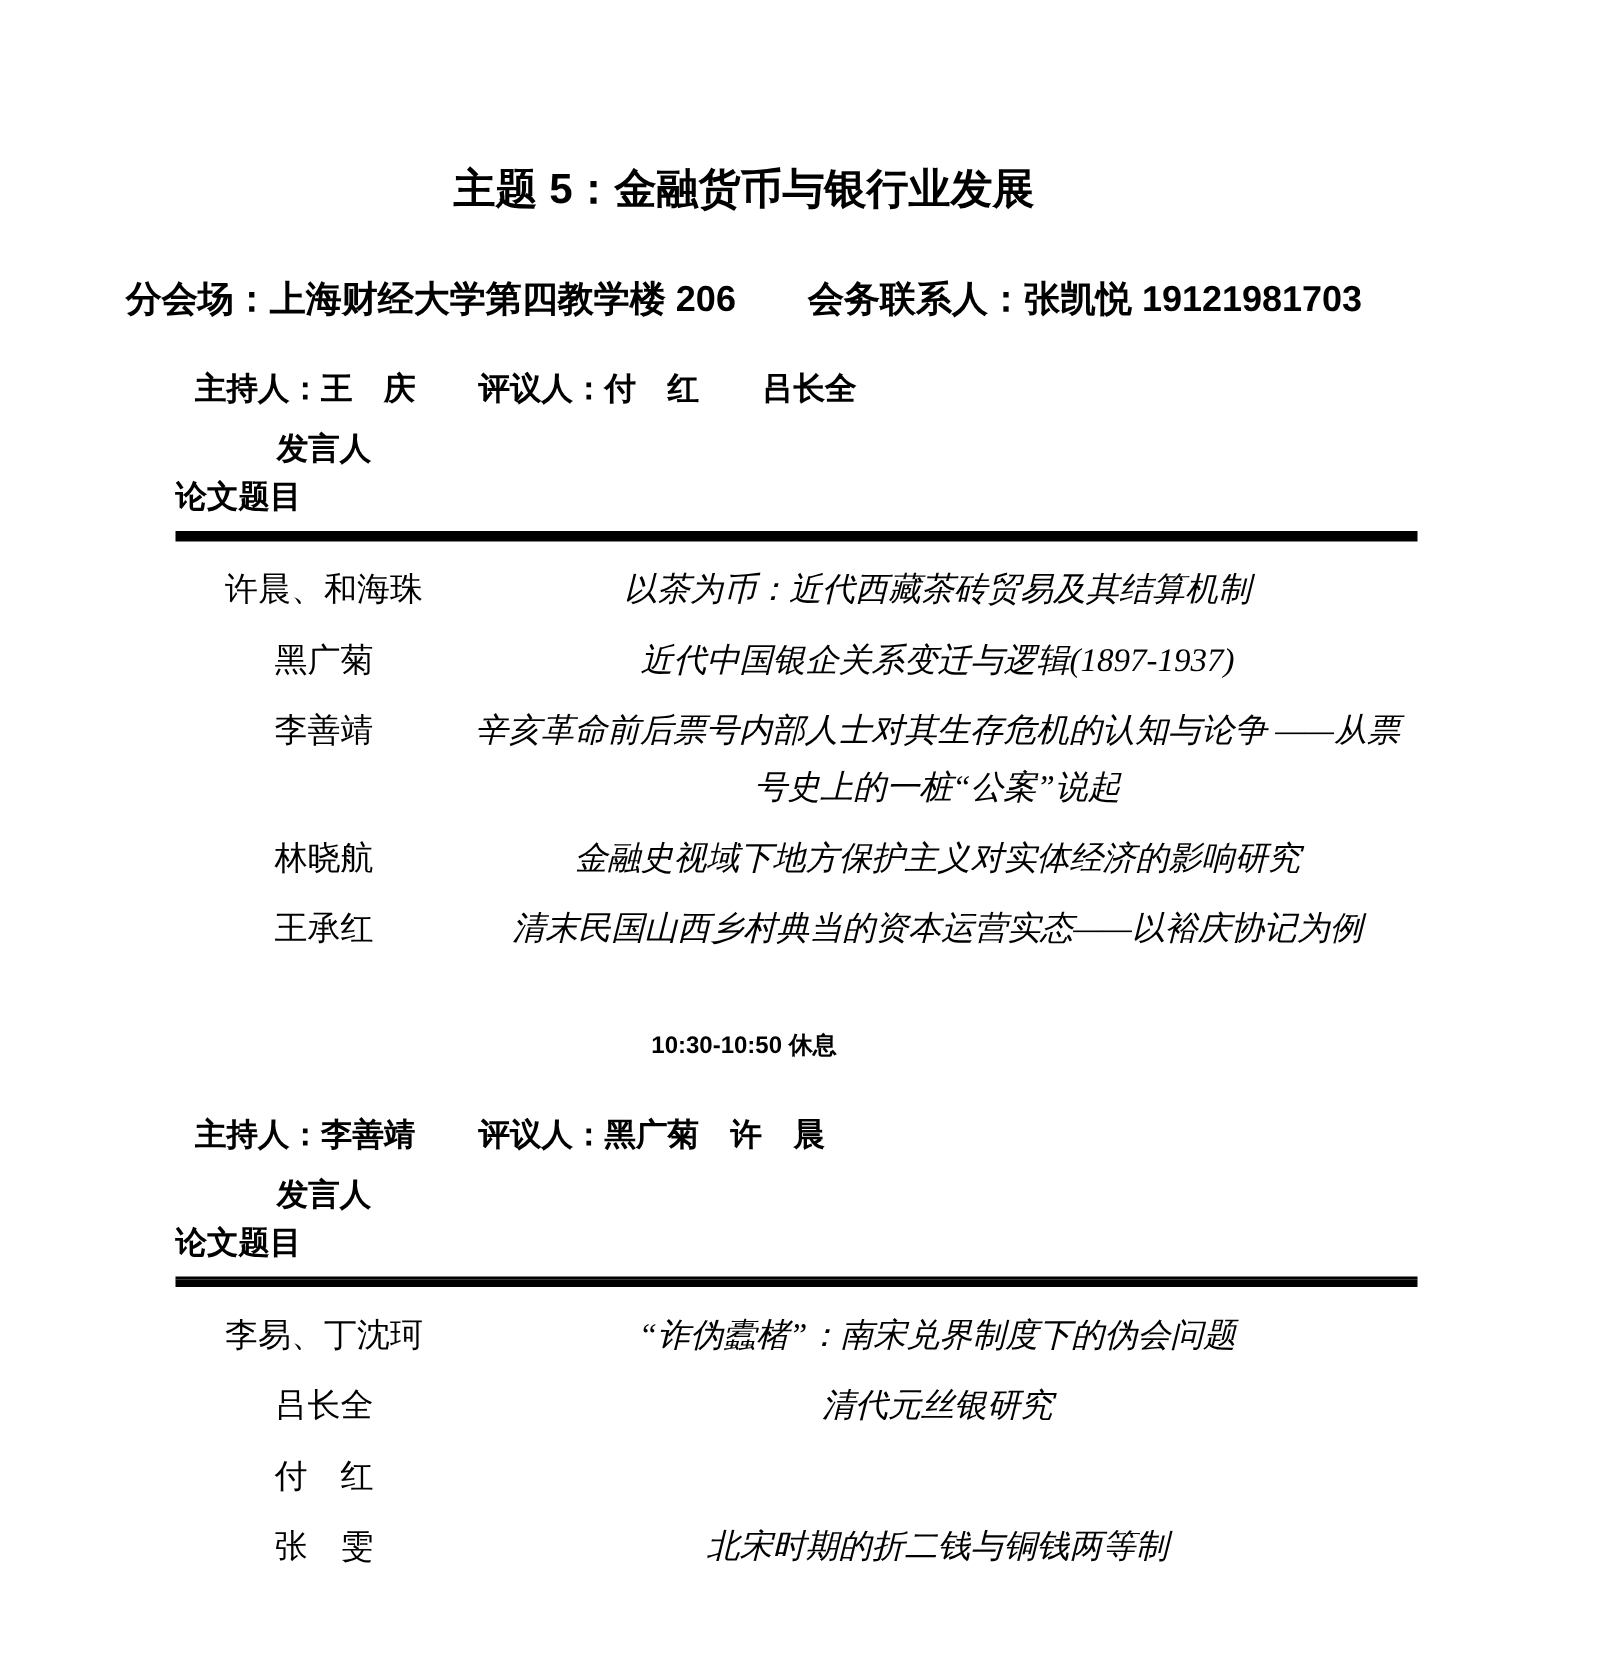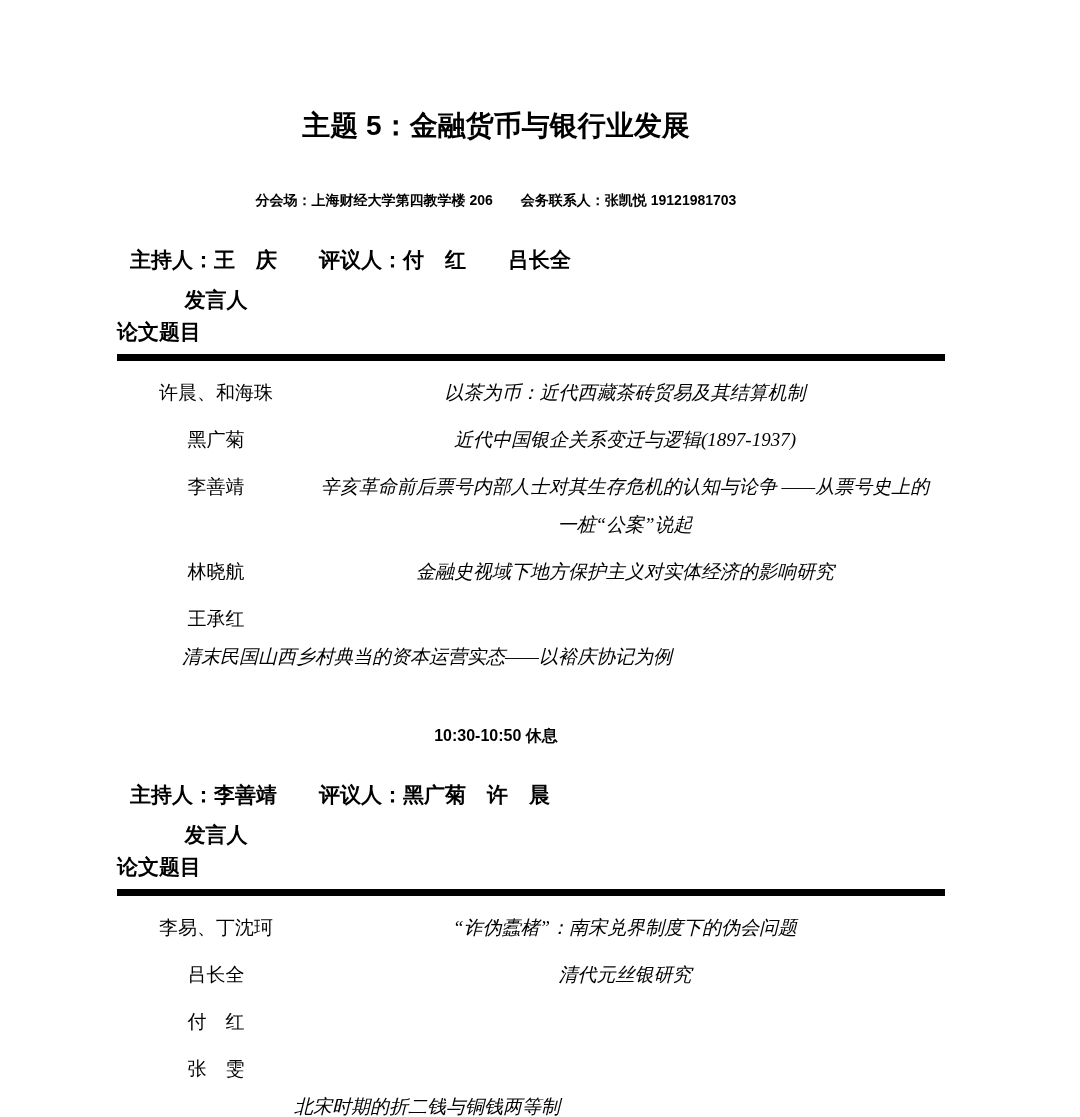--- a/index.html
+++ b/index.html
@@ -26,21 +26,21 @@
     font-family:"Liberation Sans","DejaVu Sans",sans-serif;
     font-weight:bold;
     font-size:28px;
     line-height:36px;
   }
   .venue-line{
     margin:40px 0 0 0;
     text-align:center;
     font-family:"Liberation Sans","DejaVu Sans",sans-serif;
     font-weight:bold;
-    font-size:14px;
+    font-size:24px;
     line-height:32px;
   }
   .time-heading{
     margin:50px 0 0 0;
     text-align:center;
     font-family:"Liberation Sans","DejaVu Sans",sans-serif;
     font-weight:bold;
     font-size:23px;
     line-height:34px;
   }
@@ -81,28 +81,28 @@
   .head-rule{
     margin:6px 0 0 117px;
     width:828px;
     height:3px;
     border-top:2px solid var(--text);
     border-bottom:5px solid var(--text);
   }
   .rows{
     margin:13px 0 0 117px;
     width:828px;
-    font-size:19px;
+    font-size:22px;
     line-height:38px;
   }
   .t-row{
     display:flex;
     margin-bottom:9px;
   }
-  .t-row:last-child{margin-bottom:0;flex-direction:column;}
+  .t-row:last-child{margin-bottom:0;}
   .cell-speaker{
     width:198px;
     text-align:center;
     flex:none;
   }
   .cell-title{
     width:620px;
     flex:none;
     text-align:center;
     font-style:italic;

